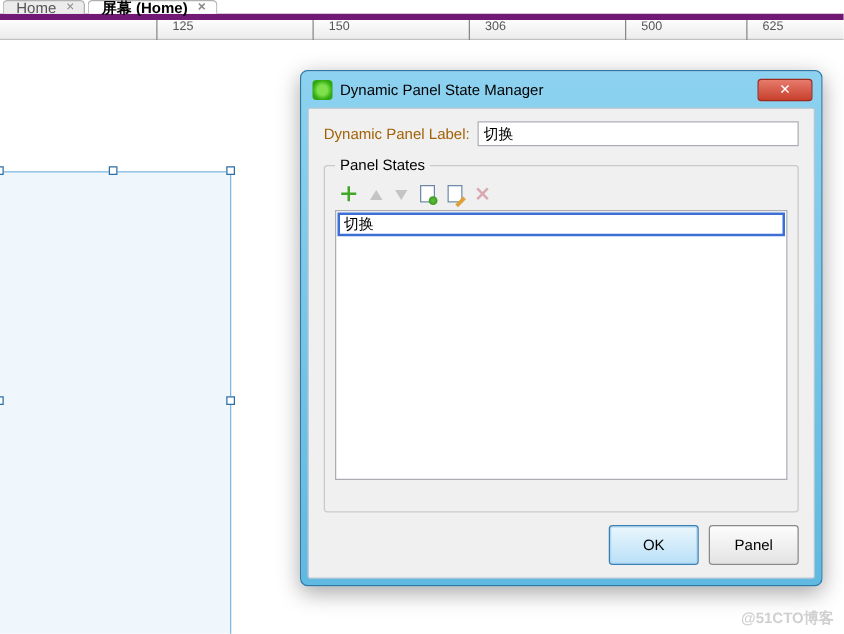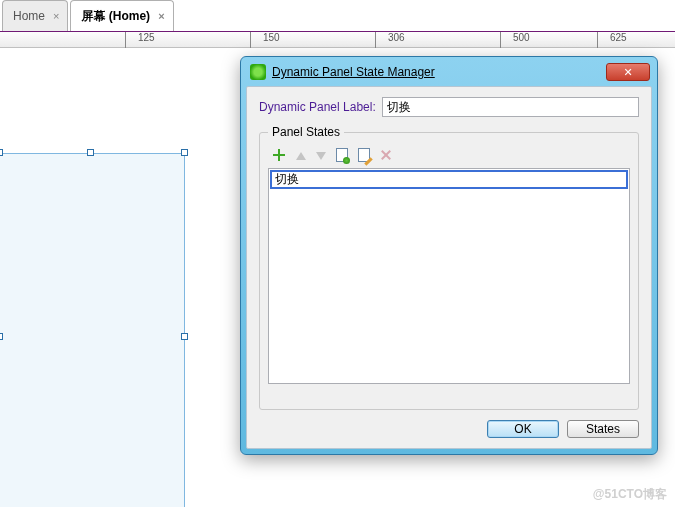--- a/index.html
+++ b/index.html
@@ -9,23 +9,23 @@
     font-size: 12px;
     background: #fff;
     width: 675px;
     height: 507px;
     overflow: hidden;
     position: relative;
   }
   
   .tabstrip {
     display: flex;
-    height: 32px;
-    background: #fff;
-    border-bottom: 1px solid #701a75;
+    height: 16px;
+    background: #fff;
+    border-bottom: 5px solid #701a75;
     padding-left: 2px;
   }
   .tab {
     display: flex;
     align-items: center;
     padding: 2px 8px 2px 10px;
     border: 1px solid #b0b0b0;
     border-bottom: none;
     border-top-left-radius: 4px;
     border-top-right-radius: 4px;
@@ -94,21 +94,21 @@
     padding: 5px;
     box-shadow: 0 5px 18px rgba(0,0,0,0.35);
   }
   .titlebar {
     display: flex;
     align-items: center;
     height: 24px;
     padding: 0 2px 4px 4px;
     color: #000;
   }
-  .titlebar .title { flex: 1; padding-left: 6px; text-decoration: underline; }
+  .titlebar .title { flex: 1; padding-left: 6px; }
   .title-icon {
     width: 16px; height: 16px;
     display: inline-block;
     background: radial-gradient(circle at 50% 50%, #7ee04a 35%, #2fa80f 70%);
     border-radius: 3px;
   }
   .win-close {
     width: 44px; height: 18px;
     background: linear-gradient(#e67b6c,#c8402d);
     border: 1px solid #9e2a1b;
@@ -120,21 +120,21 @@
     font-size: 11px;
     line-height: 1;
   }
   .dialog-body {
     background: #f0f0f0;
     border: 1px solid #b5c6d3;
     border-radius: 2px;
     padding: 10px 12px 10px 12px;
   }
   .row { display: flex; align-items: center; margin-bottom: 8px; gap: 6px; }
-  .label { color: #4c1d95; }
+  .label { color: #a16207; }
   .textfield {
     flex: 1;
     border: 1px solid #abadb3;
     background: #fff;
     height: 20px;
     padding: 2px 4px;
     font-size: 12px;
   }
   fieldset.panel-states {
     border: 1px solid #c9c9c9;
@@ -183,21 +183,21 @@
     outline: none;
   }
   .button-row {
     display: flex;
     justify-content: flex-end;
     gap: 8px;
     margin-top: 10px;
   }
   .btn {
     min-width: 72px;
-    height: 18px;
+    height: 32px;
     border: 1px solid #8a8a8a;
     border-radius: 3px;
     background: linear-gradient(#fdfdfd,#e3e3e3);
     font-size: 12px;
   }
   .btn.default {
     border: 1px solid #3c7fb1;
     box-shadow: inset 0 0 0 1px #a9d7f4;
     background: linear-gradient(#eaf6fd,#b9e0f7);
   }
@@ -268,18 +268,18 @@
         <span class="tool-icon i-del"></span>
       </div>
 
       <div class="states-list">
         <input class="state-item-editing" type="text" value="切换" style="">
       </div>
     </fieldset>
 
     <div class="button-row">
       <button class="btn default">OK</button>
-      <button class="btn">States</button>
+      <button class="btn">Panel</button>
     </div>
   </div>
 </div>
 
 <div class="watermark">@51CTO博客</div>
 
 </body></html>

